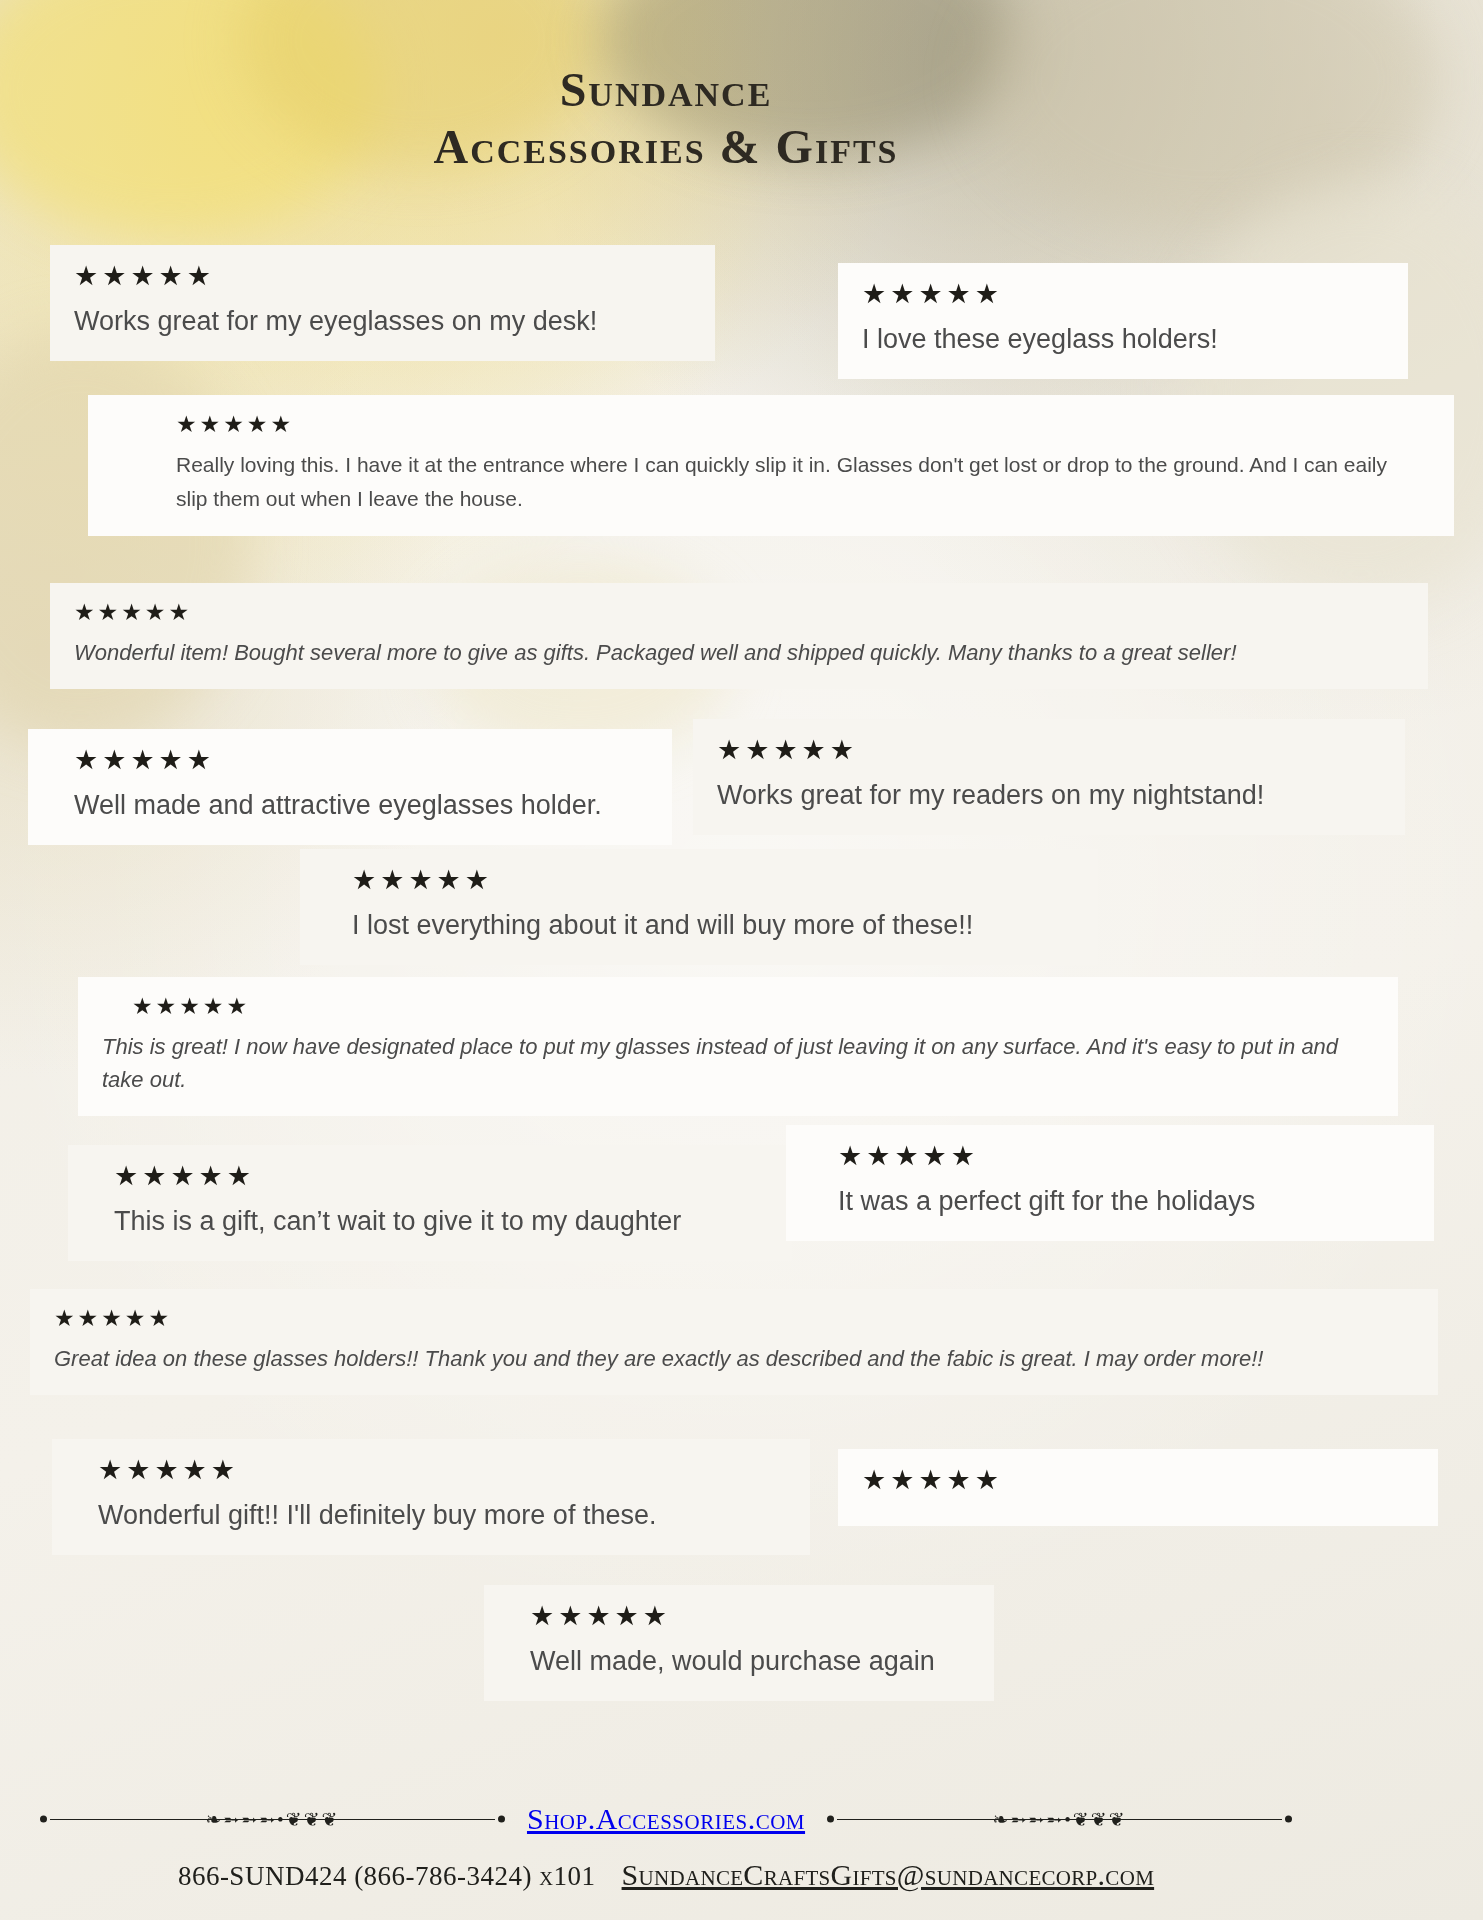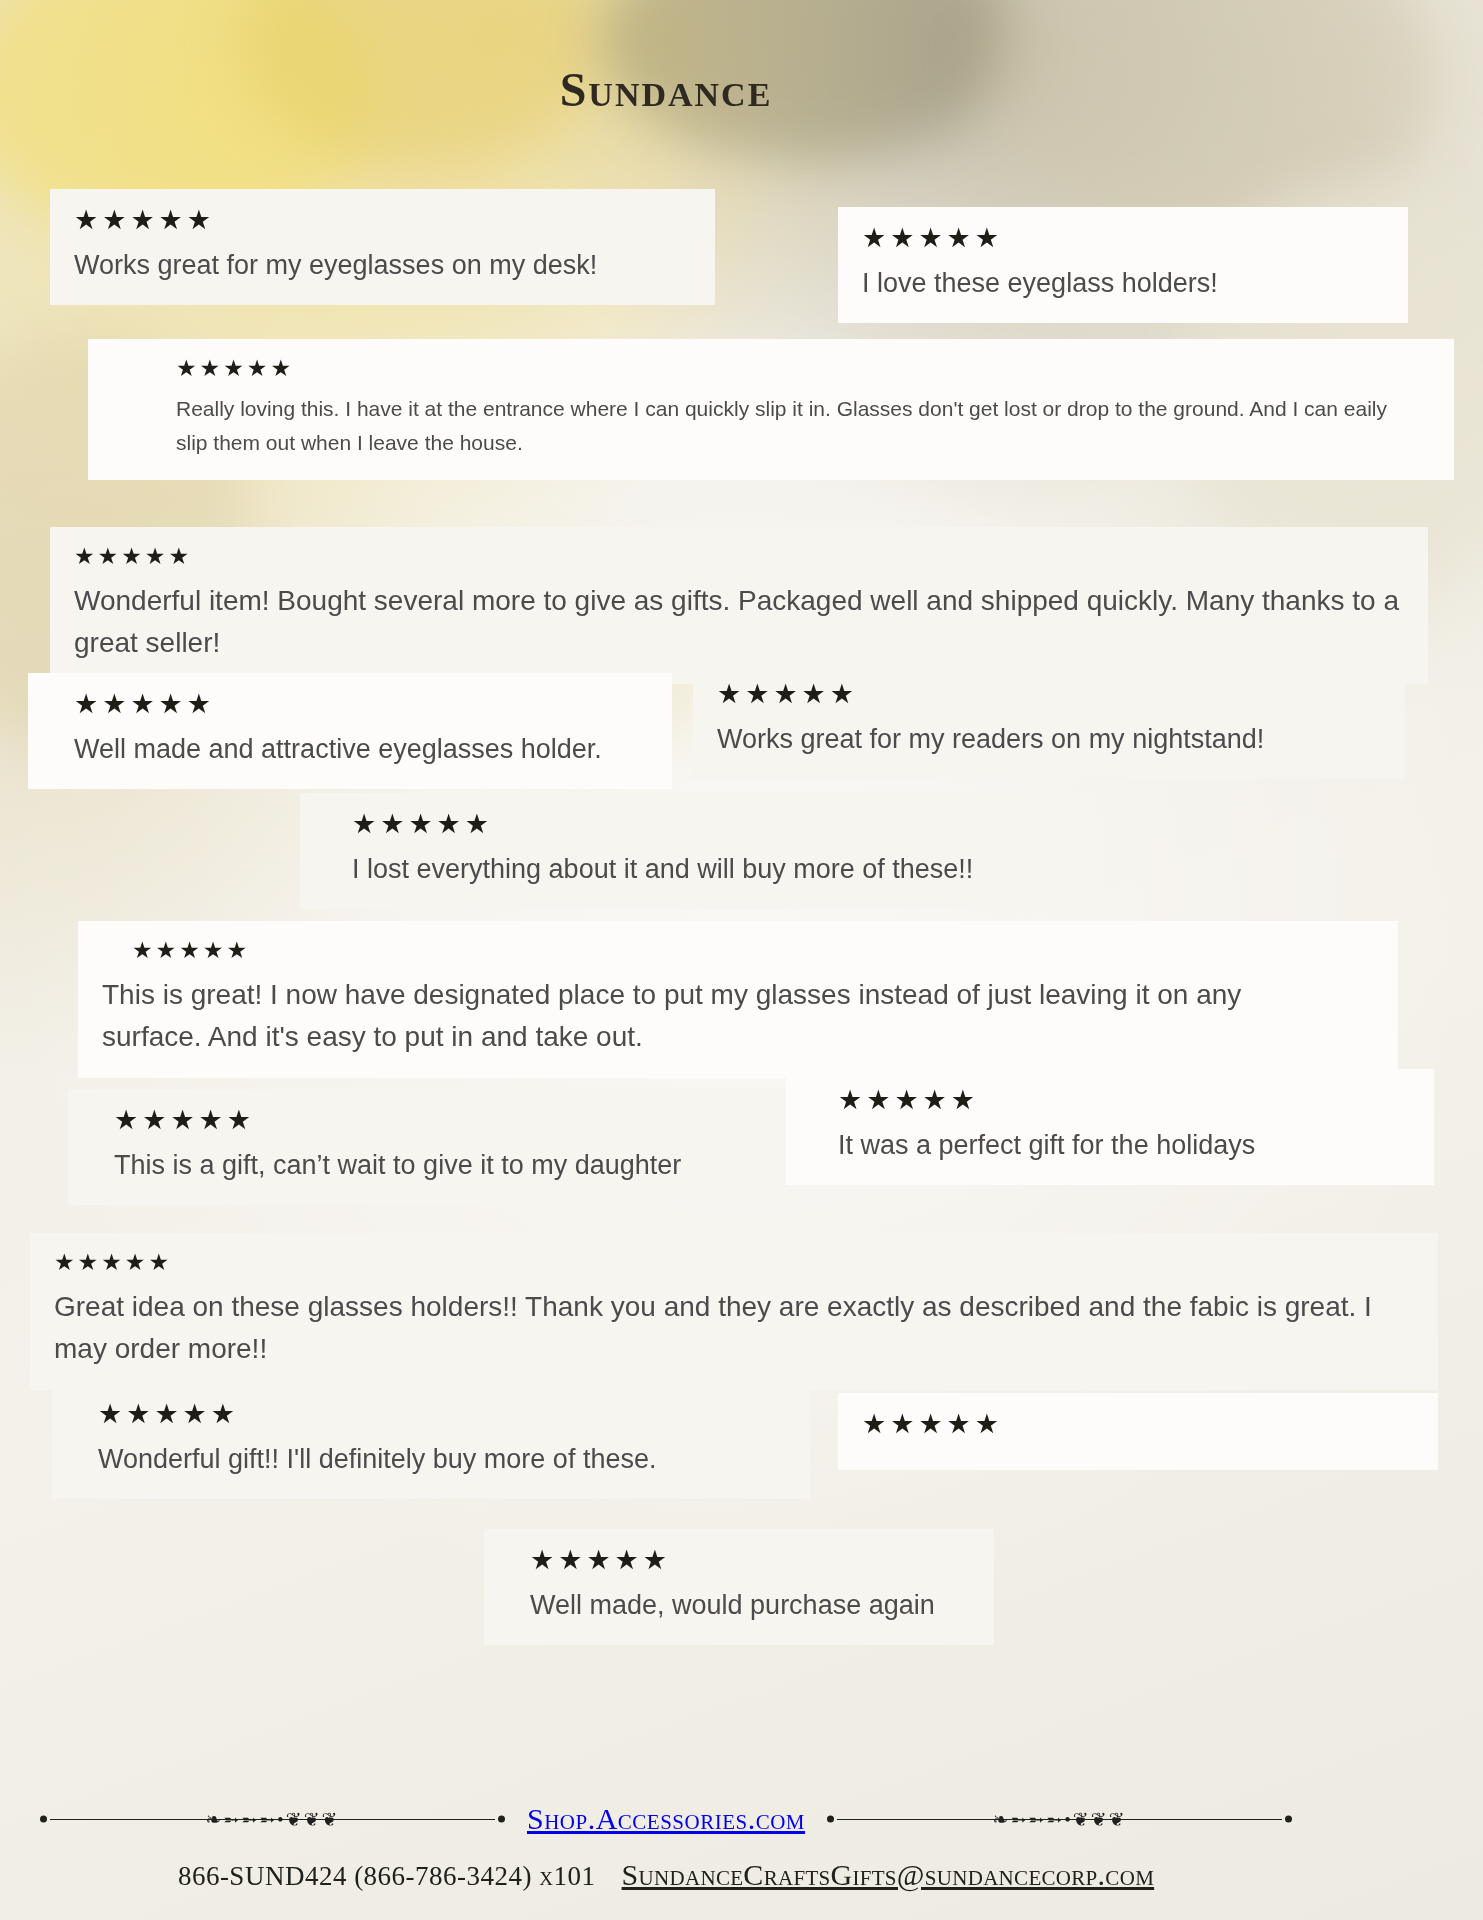--- a/index.html
+++ b/index.html
@@ -95,21 +95,21 @@
     margin-bottom: 12px;
     white-space: nowrap;
   }
   .stars.small { font-size: 23px; letter-spacing: 3px; }
   .text {
     color: #4b4b4b;
     font-size: 25px;
     line-height: 1.45;
   }
   .text.sm { font-size: 21px; line-height: 1.62; }
-  .text.md { font-size: 28px; line-height: 1.5; }
+  .text.md { font-size: 22px; line-height: 1.5; font-style: italic; }
   .text.lg { font-size: 27px; }
 
   
   .footer {
     position: absolute;
     left: 0;
     right: 0;
     bottom: 28px;
     text-align: center;
     font-family: "Liberation Serif", serif;
@@ -194,20 +194,21 @@
 <div class="bg-leaf leaf3"></div>
 <div class="bg-leaf leaf4"></div>
 <div class="bg-leaf leaf5"></div>
 <div class="bg-leaf leaf6"></div>
 <div class="bg-leaf leaf7"></div>
 
 <div class="page">
 
   <div class="header">
     <div class="brand-line1">Sundance</div>
+    <div class="brand-line2">Accessories &amp; Gifts</div>
   </div>
 
   <div class="reviews">
 
     <div class="card tint" style="left:50px; top:28px; width:665px;">
       <div class="stars">★★★★★</div>
       <div class="text lg">Works great for my eyeglasses on my desk!</div>
     </div>
 
     <div class="card bright" style="left:838px; top:46px; width:570px;">

